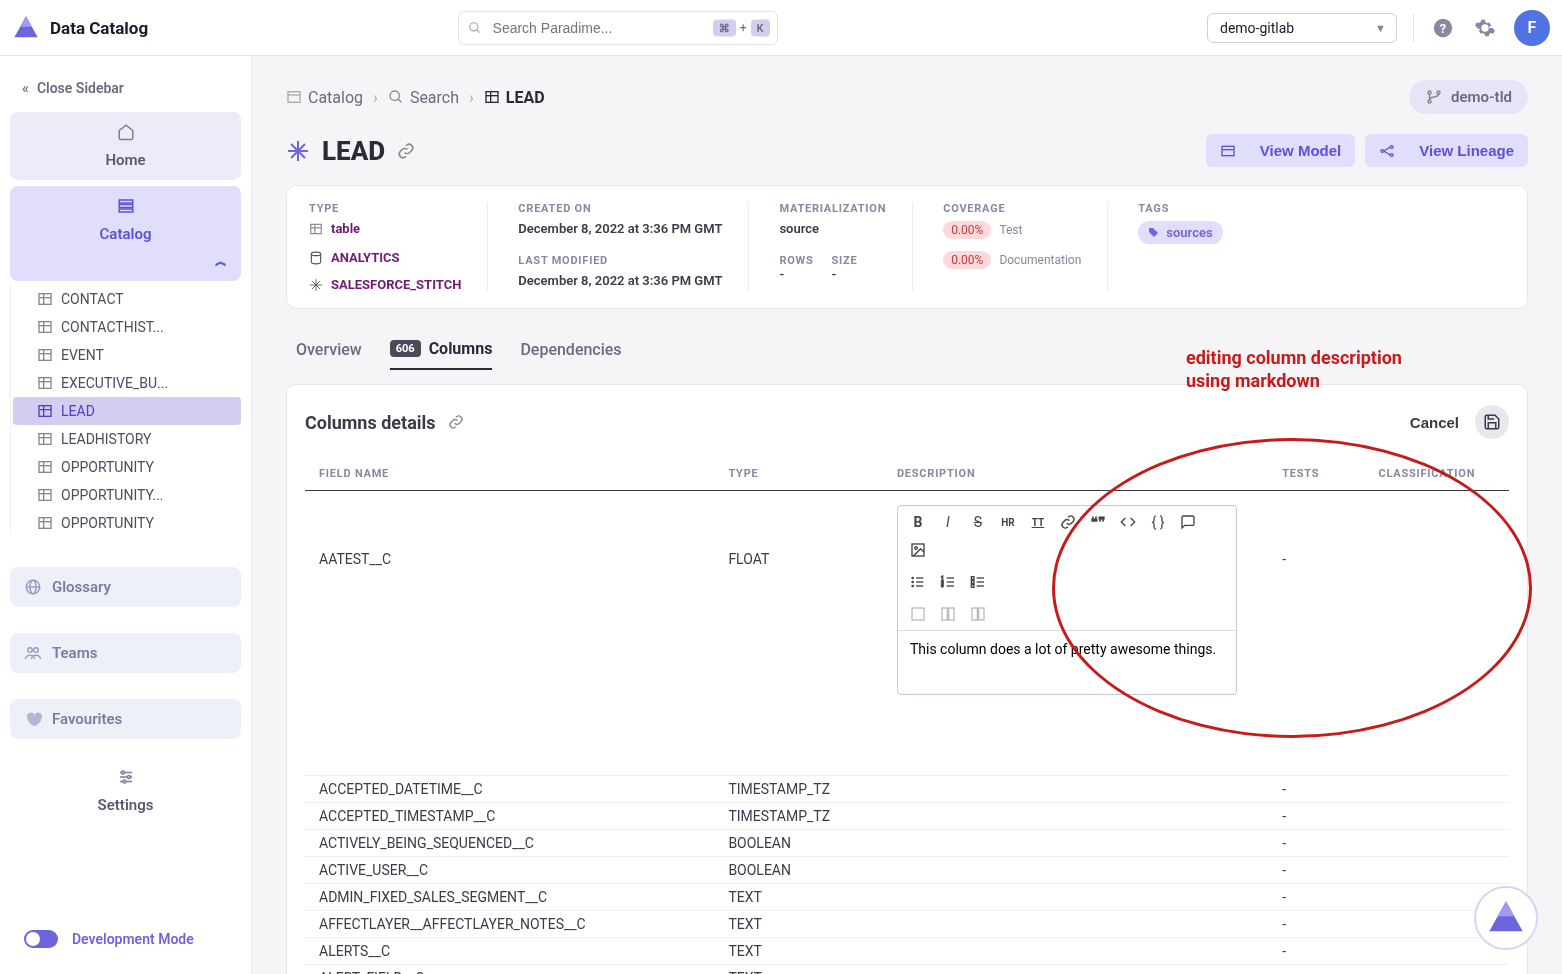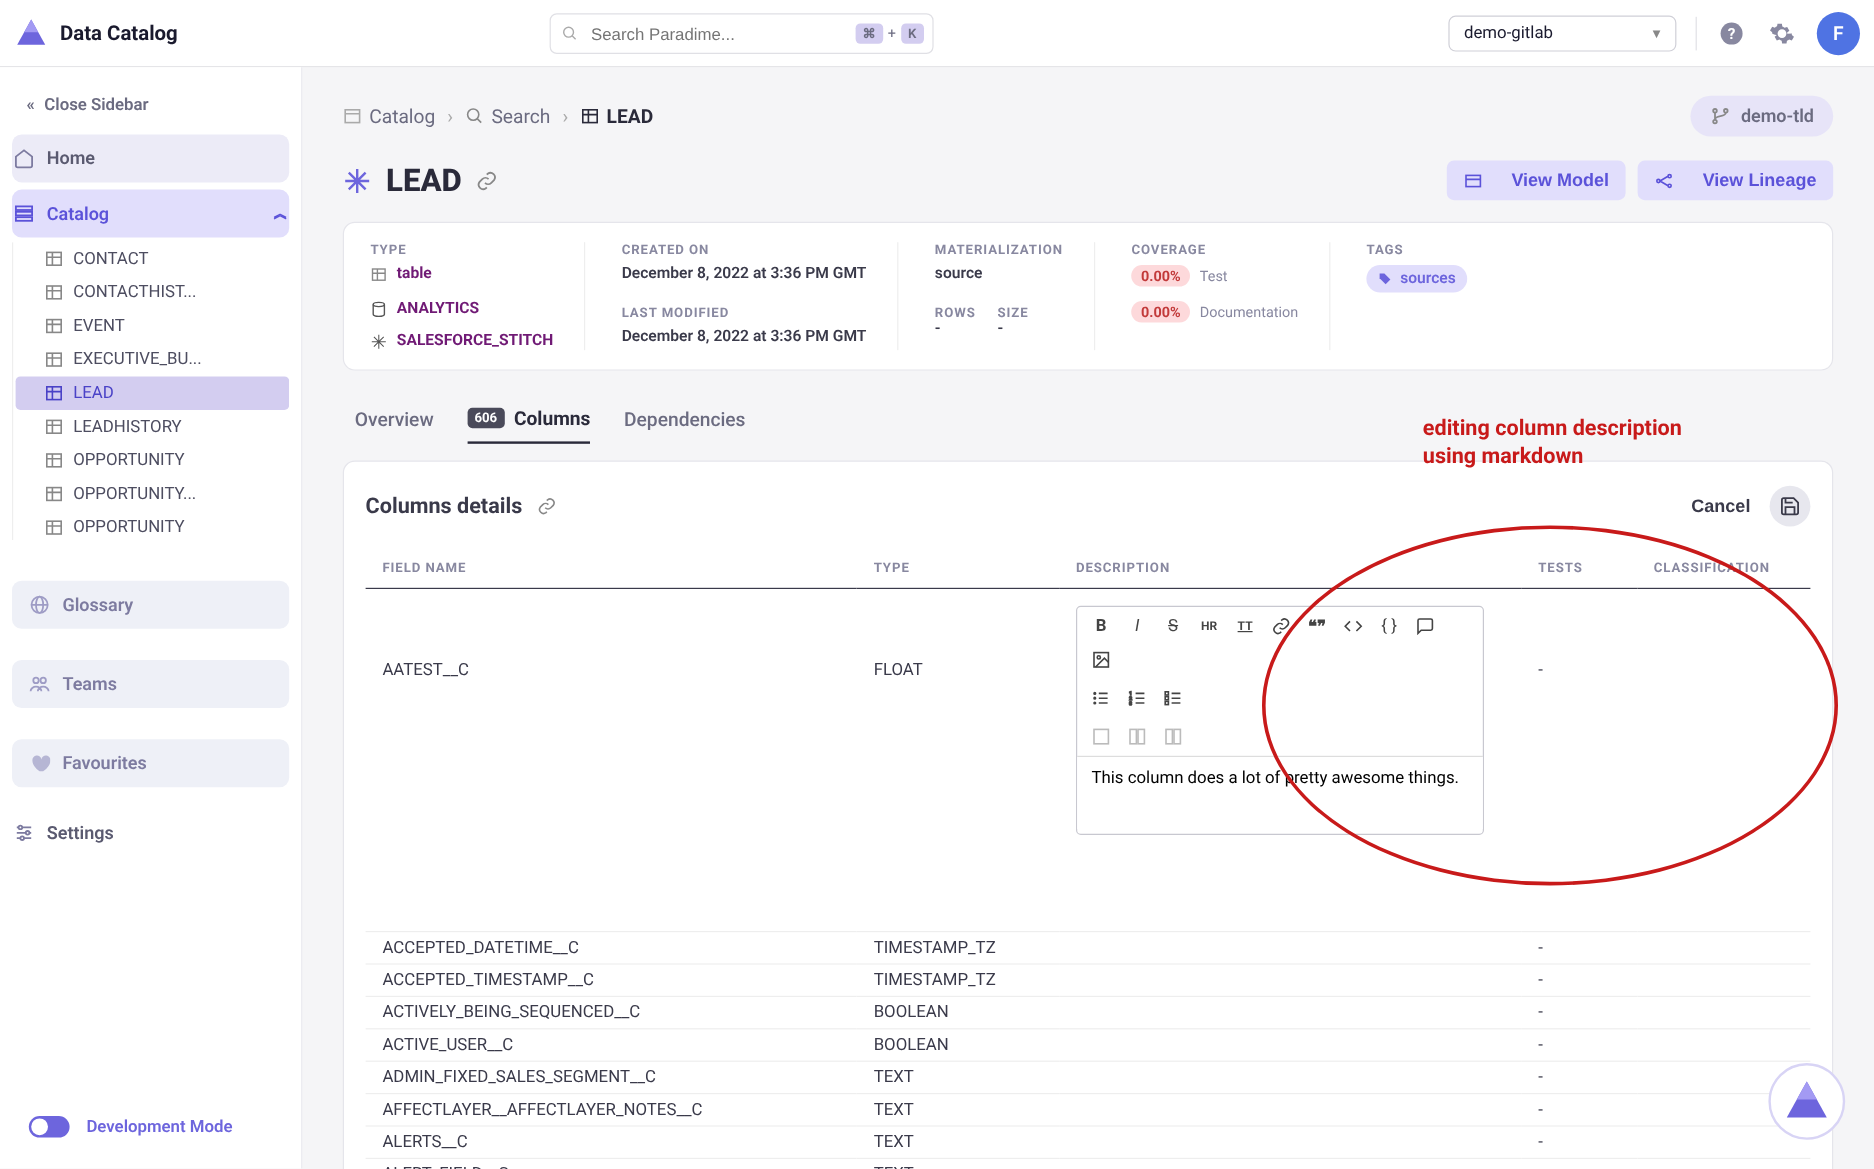--- a/index.html
+++ b/index.html
@@ -18,21 +18,21 @@
 .ws-select { border: 1px solid #d0d0d8; background: #fff; border-radius: 6px; padding: 6px 30px 6px 12px; font-size: 14px; position: relative; min-width: 190px; }
 .ws-caret { position: absolute; right: 10px; top: 50%; transform: translateY(-50%); color: #888; font-size: 11px; }
 .vdiv { width: 1px; height: 28px; background: #e0e0e5; }
 .icon-btn { width: 26px; height: 26px; display: flex; align-items: center; justify-content: center; color: #6b6b80; cursor: pointer; }
 .avatar { width: 36px; height: 36px; border-radius: 50%; background: #4f73e3; color: #fff; display: flex; align-items: center; justify-content: center; font-weight: 600; font-size: 16px; }
 
 
 .layout { display: flex; height: calc(974px - 56px); }
 .sidebar { width: 252px; background: #fff; border-right: 1px solid #e8e8ee; padding: 14px 10px; overflow-y: auto; display: flex; flex-direction: column; }
 .close-sb { display: flex; align-items: center; gap: 8px; color: #6b6b80; font-size: 14px; font-weight: 600; padding: 10px 12px; cursor: pointer; }
-.nav-item { display: flex; align-items: center; gap: 10px; padding: 11px 1px; border-radius: 8px; font-size: 15px; font-weight: 600; color: #5a5a70; cursor: pointer; margin-top: 6px; }
+.nav-item { display: flex; align-items: center; gap: 10px; padding: 11px 14px; border-radius: 8px; font-size: 15px; font-weight: 600; color: #5a5a70; cursor: pointer; margin-top: 6px; flex-direction: column; }
 .nav-item.active { background: #e1defc; color: #5b52d9; }
 .nav-item.home { background: #ecebf7; }
 .catalog-caret { margin-left: auto; font-size: 12px; }
 .tree { margin: 4px 0 8px 0; border-left: 1px solid #eee; padding-left: 2px; position: relative; max-height: 248px; overflow-y: auto; }
 .tree-item { display: flex; align-items: center; gap: 8px; padding: 6px 10px 6px 24px; font-size: 14px; color: #4d4d60; cursor: pointer; white-space: nowrap; overflow: hidden; text-overflow: ellipsis; position: relative; }
 .tree-item.active { background: #d3cdf0; color: #4a42c7; border-radius: 4px; }
 .tree-icon { width: 16px; flex-shrink: 0; }
 .sb-section { background: #eef0f7; border-radius: 8px; padding: 11px 14px; margin-top: 26px; display: flex; align-items: center; gap: 10px; font-size: 15px; font-weight: 600; color: #7d7ba0; cursor: pointer; }
 .sb-spacer { flex: 1; }
 .dev-mode { display: flex; align-items: center; gap: 14px; padding: 12px 14px; color: #6d65dd; font-weight: 600; font-size: 14px; }
@@ -55,21 +55,21 @@
 .action-btn { background: #e1defc; color: #5b52d9; border: none; padding: 8px 14px; border-radius: 6px; font-size: 15px; font-weight: 600; display: flex; align-items: center; gap: 24px; cursor: pointer; }
 
 
 .meta-card { background: #fff; border: 1px solid #e5e5eb; border-radius: 10px; margin-top: 18px; padding: 16px 22px; display: flex; gap: 30px; }
 .meta-col { display: flex; flex-direction: column; gap: 6px; }
 .meta-col.border-r { border-right: 1px solid #eee; padding-right: 26px; }
 .meta-label { font-size: 11px; font-weight: 700; letter-spacing: 0.07em; color: #8888a0; text-transform: uppercase; }
 .meta-val { font-size: 13px; font-weight: 600; color: #3a3a4a; }
 .meta-icon-row { display: flex; align-items: center; gap: 8px; font-size: 13px; font-weight: 700; color: #701a75; }
 .cov-row { display: flex; align-items: center; gap: 8px; font-size: 13px; }
-.cov-badge { background: #fdd9db; color: #c23a3a; padding: 2px 8px; border-radius: 10px; font-size: 12px; font-weight: 700; }
+.cov-badge { background: #fdd9db; color: #c23a3a; padding: 2px 8px; border-radius: 10px; font-size: 12px; font-weight: 400; }
 .cov-lbl { color: #8888a0; font-size: 12px; }
 .tag-badge { background: #e1defc; color: #6d65dd; padding: 4px 10px; border-radius: 12px; font-size: 13px; font-weight: 600; display: inline-flex; align-items: center; gap: 6px; }
 
 
 .tabs { display: flex; gap: 28px; margin-top: 20px; padding: 0 10px; }
 .tab { padding: 10px 0; font-size: 16px; color: #6b6b80; font-weight: 500; cursor: pointer; display: flex; align-items: center; gap: 8px; }
 .tab.active { color: #2a2a3a; font-weight: 700; border-bottom: 2px solid #2a2a3a; }
 .tab-count { background: #4a4a5a; color: #fff; font-size: 11px; font-weight: 700; padding: 2px 6px; border-radius: 4px; }
 
 

